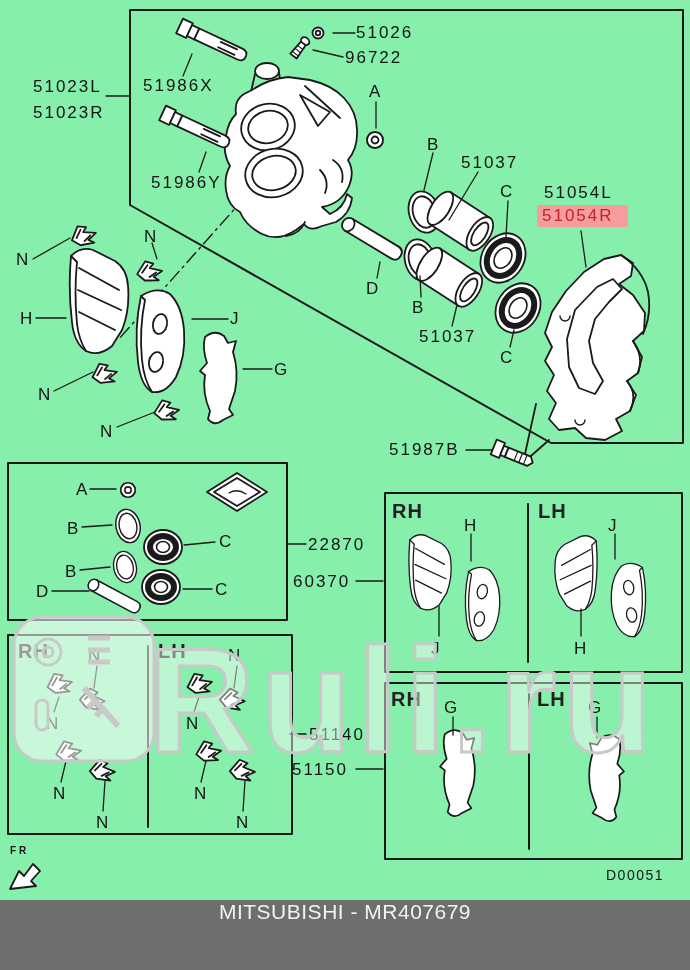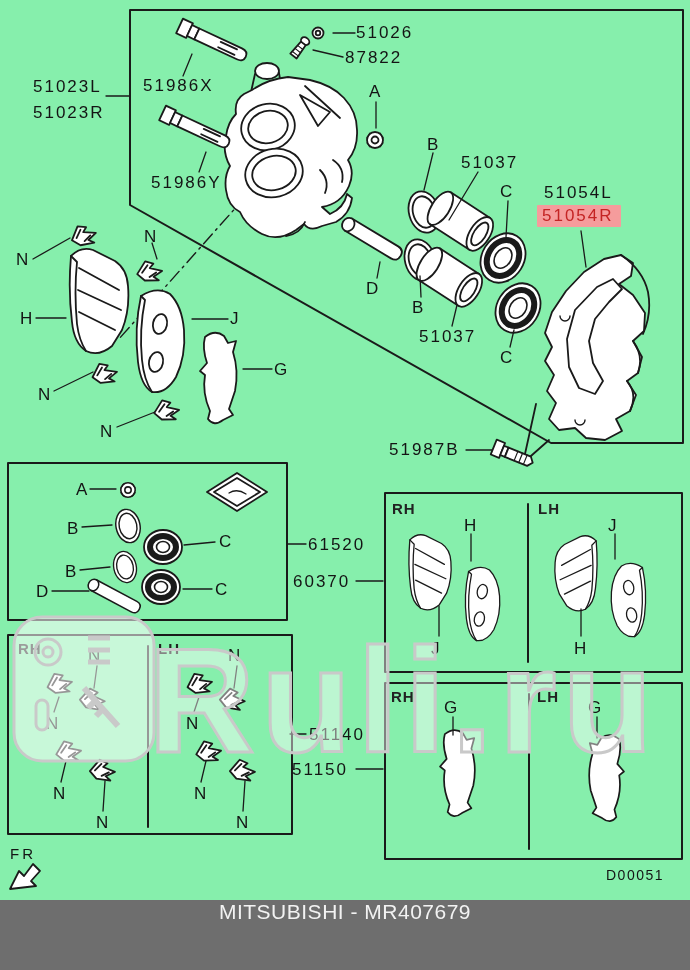--- a/index.html
+++ b/index.html
@@ -4,24 +4,24 @@
 <style>
   html,body{margin:0;padding:0;background:#ffffff;}
   .page{position:relative;width:690px;height:970px;background:#86efac;overflow:hidden;
         font-family:"Liberation Sans",sans-serif;}
   svg{position:absolute;left:0;top:0;}
   .art{z-index:1;}
   .wm {z-index:8;pointer-events:none;}
   .label{position:absolute;z-index:5;font-size:17px;line-height:1;letter-spacing:2px;
          color:#141414;white-space:nowrap;}
   .single{letter-spacing:0;}
-  .side{font-size:15px;letter-spacing:1px;font-weight:bold;color:#222;}
-  .hl{padding:2px 7px 3px 5px;border-radius:1px;}
+  .side{font-size:20px;letter-spacing:1px;font-weight:bold;color:#222;}
+  .hl{padding:2px 14px 3px 5px;border-radius:1px;}
   .code{font-size:14px;letter-spacing:1.5px;}
-  .fr{font-size:15px;font-weight:normal;letter-spacing:3px;}
+  .fr{font-size:10px;font-weight:bold;letter-spacing:3px;}
   .footer{position:absolute;left:0;top:900px;width:690px;height:70px;background:#6e6e6e;
           z-index:10;display:flex;align-items:flex-start;justify-content:center;gap:34px;
           color:#f2f2f2;font-size:21px;letter-spacing:0.5px;}
 </style>
 </head>
 <body>
 
 <div class="page">
 
   <svg class="art" width="690" height="970" viewBox="0 0 690 970">
@@ -211,21 +211,21 @@
         M471,534 V561 M439,636 V606 M615,534 V559 M581,636 V609
         M59,697 L54,712 M97,666 L94,688 M66,761 L61,782 M105,781 L103,811
         M199,697 L194,712 M237,666 L234,688 M206,761 L201,782 M245,781 L243,811
         M290,734 H306 M356,769 H383 M453,717 V735 M597,717 V738"></path>
 
       <path fill="#fff" d="M10,889 L19,871 L24,876 L33,864 L40,871 L31,881 L36,886 Z"></path>
     </g>
   </svg>
 
   <div class="label" style="left:356px;top:24px">51026</div>
-  <div class="label" style="left:345px;top:49px">87822</div>
+  <div class="label" style="left:345px;top:49px">96722</div>
   <div class="label" style="left:33px;top:78px">51023L</div>
   <div class="label" style="left:33px;top:104px">51023R</div>
   <div class="label" style="left:143px;top:77px">51986X</div>
   <div class="label" style="left:151px;top:174px">51986Y</div>
   <div class="label single" style="left:369px;top:83px">A</div>
   <div class="label single" style="left:427px;top:136px">B</div>
   <div class="label" style="left:461px;top:154px">51037</div>
   <div class="label single" style="left:500px;top:183px">C</div>
   <div class="label single" style="left:366px;top:280px">D</div>
   <div class="label single" style="left:412px;top:299px">B</div>
@@ -241,21 +241,21 @@
   <div class="label single" style="left:274px;top:361px">G</div>
   <div class="label single" style="left:38px;top:386px">N</div>
   <div class="label single" style="left:100px;top:423px">N</div>
 
   <div class="label single" style="left:76px;top:481px">A</div>
   <div class="label single" style="left:67px;top:520px">B</div>
   <div class="label single" style="left:219px;top:533px">C</div>
   <div class="label single" style="left:65px;top:563px">B</div>
   <div class="label single" style="left:36px;top:583px">D</div>
   <div class="label single" style="left:215px;top:581px">C</div>
-  <div class="label" style="left:308px;top:536px">61520</div>
+  <div class="label" style="left:308px;top:536px">22870</div>
   <div class="label" style="left:293px;top:573px">60370</div>
 
   <div class="label side" style="left:392px;top:501px">RH</div>
   <div class="label side" style="left:538px;top:501px">LH</div>
   <div class="label single" style="left:464px;top:517px">H</div>
   <div class="label single" style="left:431px;top:640px">J</div>
   <div class="label single" style="left:608px;top:517px">J</div>
   <div class="label single" style="left:574px;top:640px">H</div>
 
   <div class="label side" style="left:18px;top:641px">RH</div>

